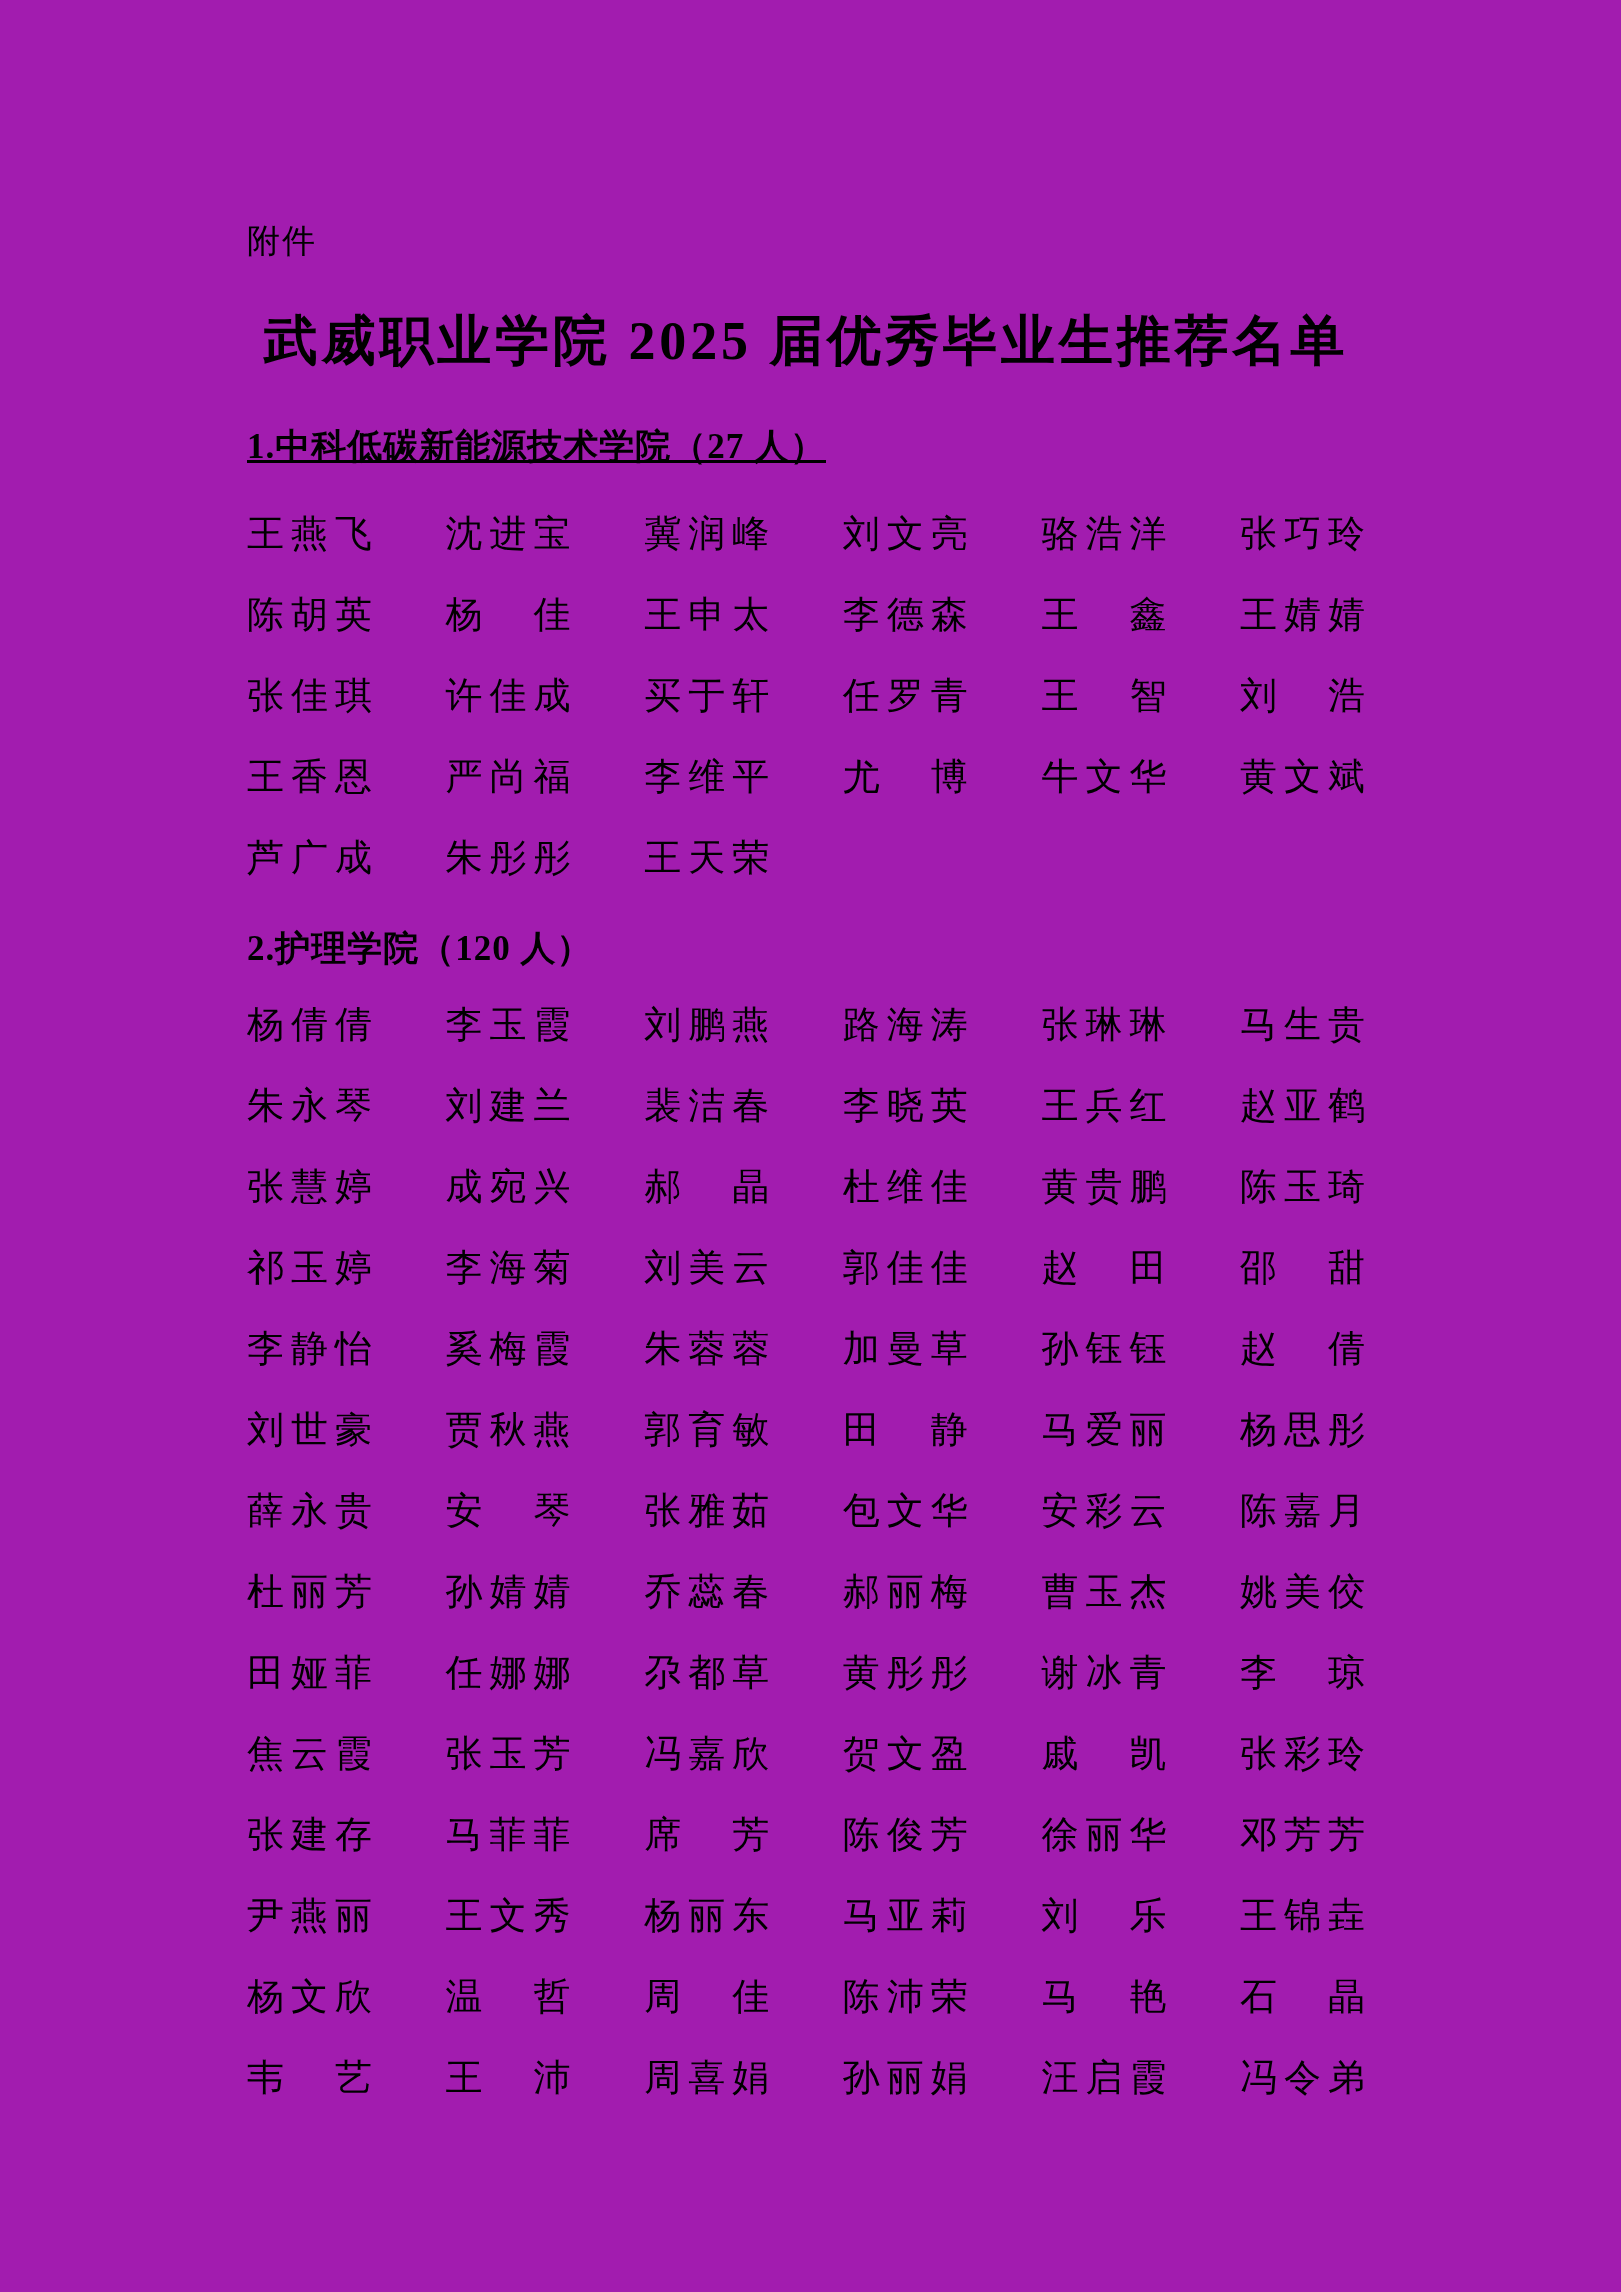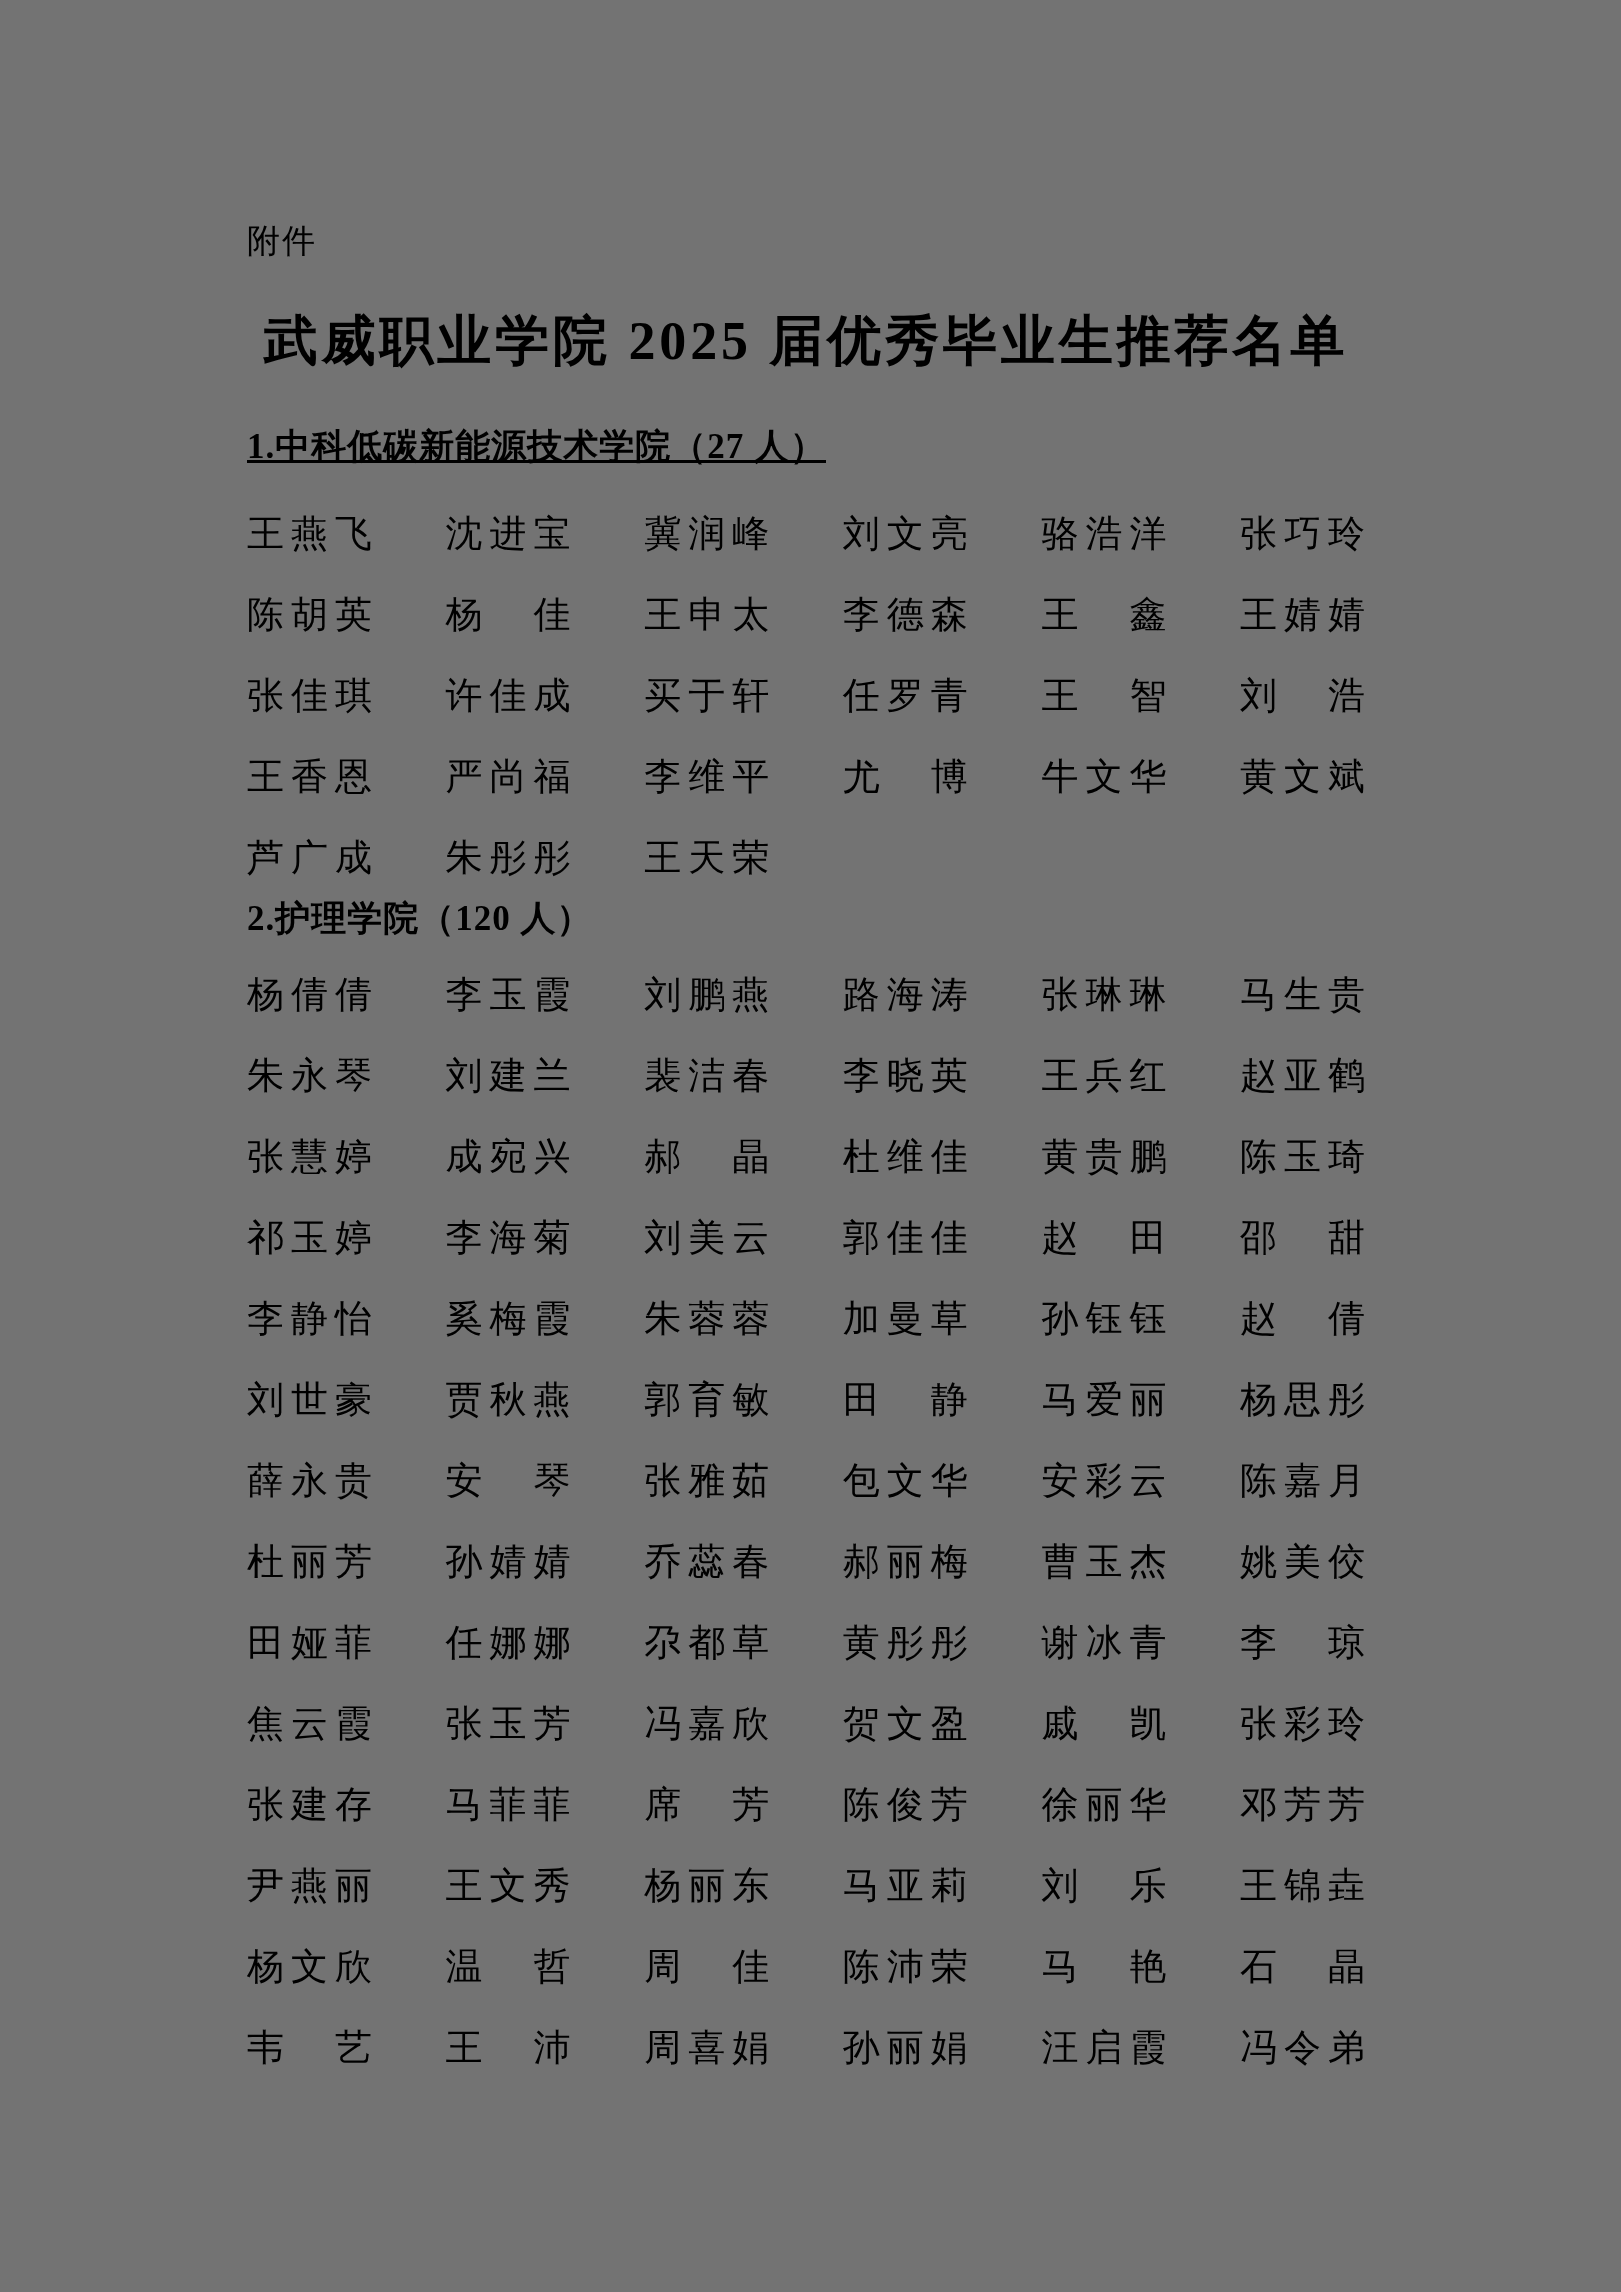--- a/index.html
+++ b/index.html
@@ -1,18 +1,18 @@
 <!DOCTYPE html>
 <html lang="zh"><head>
 <meta charset="utf-8">
 <style>
   html,body{margin:0;padding:0;background:#e8e8e8;}
   .page{
     width:1621px;height:2293px;
-    background:#737373;
+    background:#a21caf;
     position:relative;
     margin:0 auto;
     overflow:hidden;
     font-family:"Liberation Serif","DejaVu Serif",serif;
     color:#000;
   }
   .content{
     position:absolute;
     left:247px;top:0;
     width:1118px;
@@ -34,21 +34,21 @@
     letter-spacing:3.9px;
     white-space:nowrap;
   }
   .heading{
     font-size:35px;
     line-height:39px;
     font-weight:bold;
     letter-spacing:1px;
   }
   .heading-1{margin-top:55px;text-decoration:underline;}
-  .heading-2{margin-top:1px;}
+  .heading-2{margin-top:31px;}
   .names-grid{
     display:grid;
     grid-template-columns:repeat(6,125px);
     justify-content:space-between;
     grid-auto-rows:81px;
     align-items:center;
     margin-top:27.4px;
   }
   .names-grid.grid-2{margin-top:15.7px;}
   .name{

